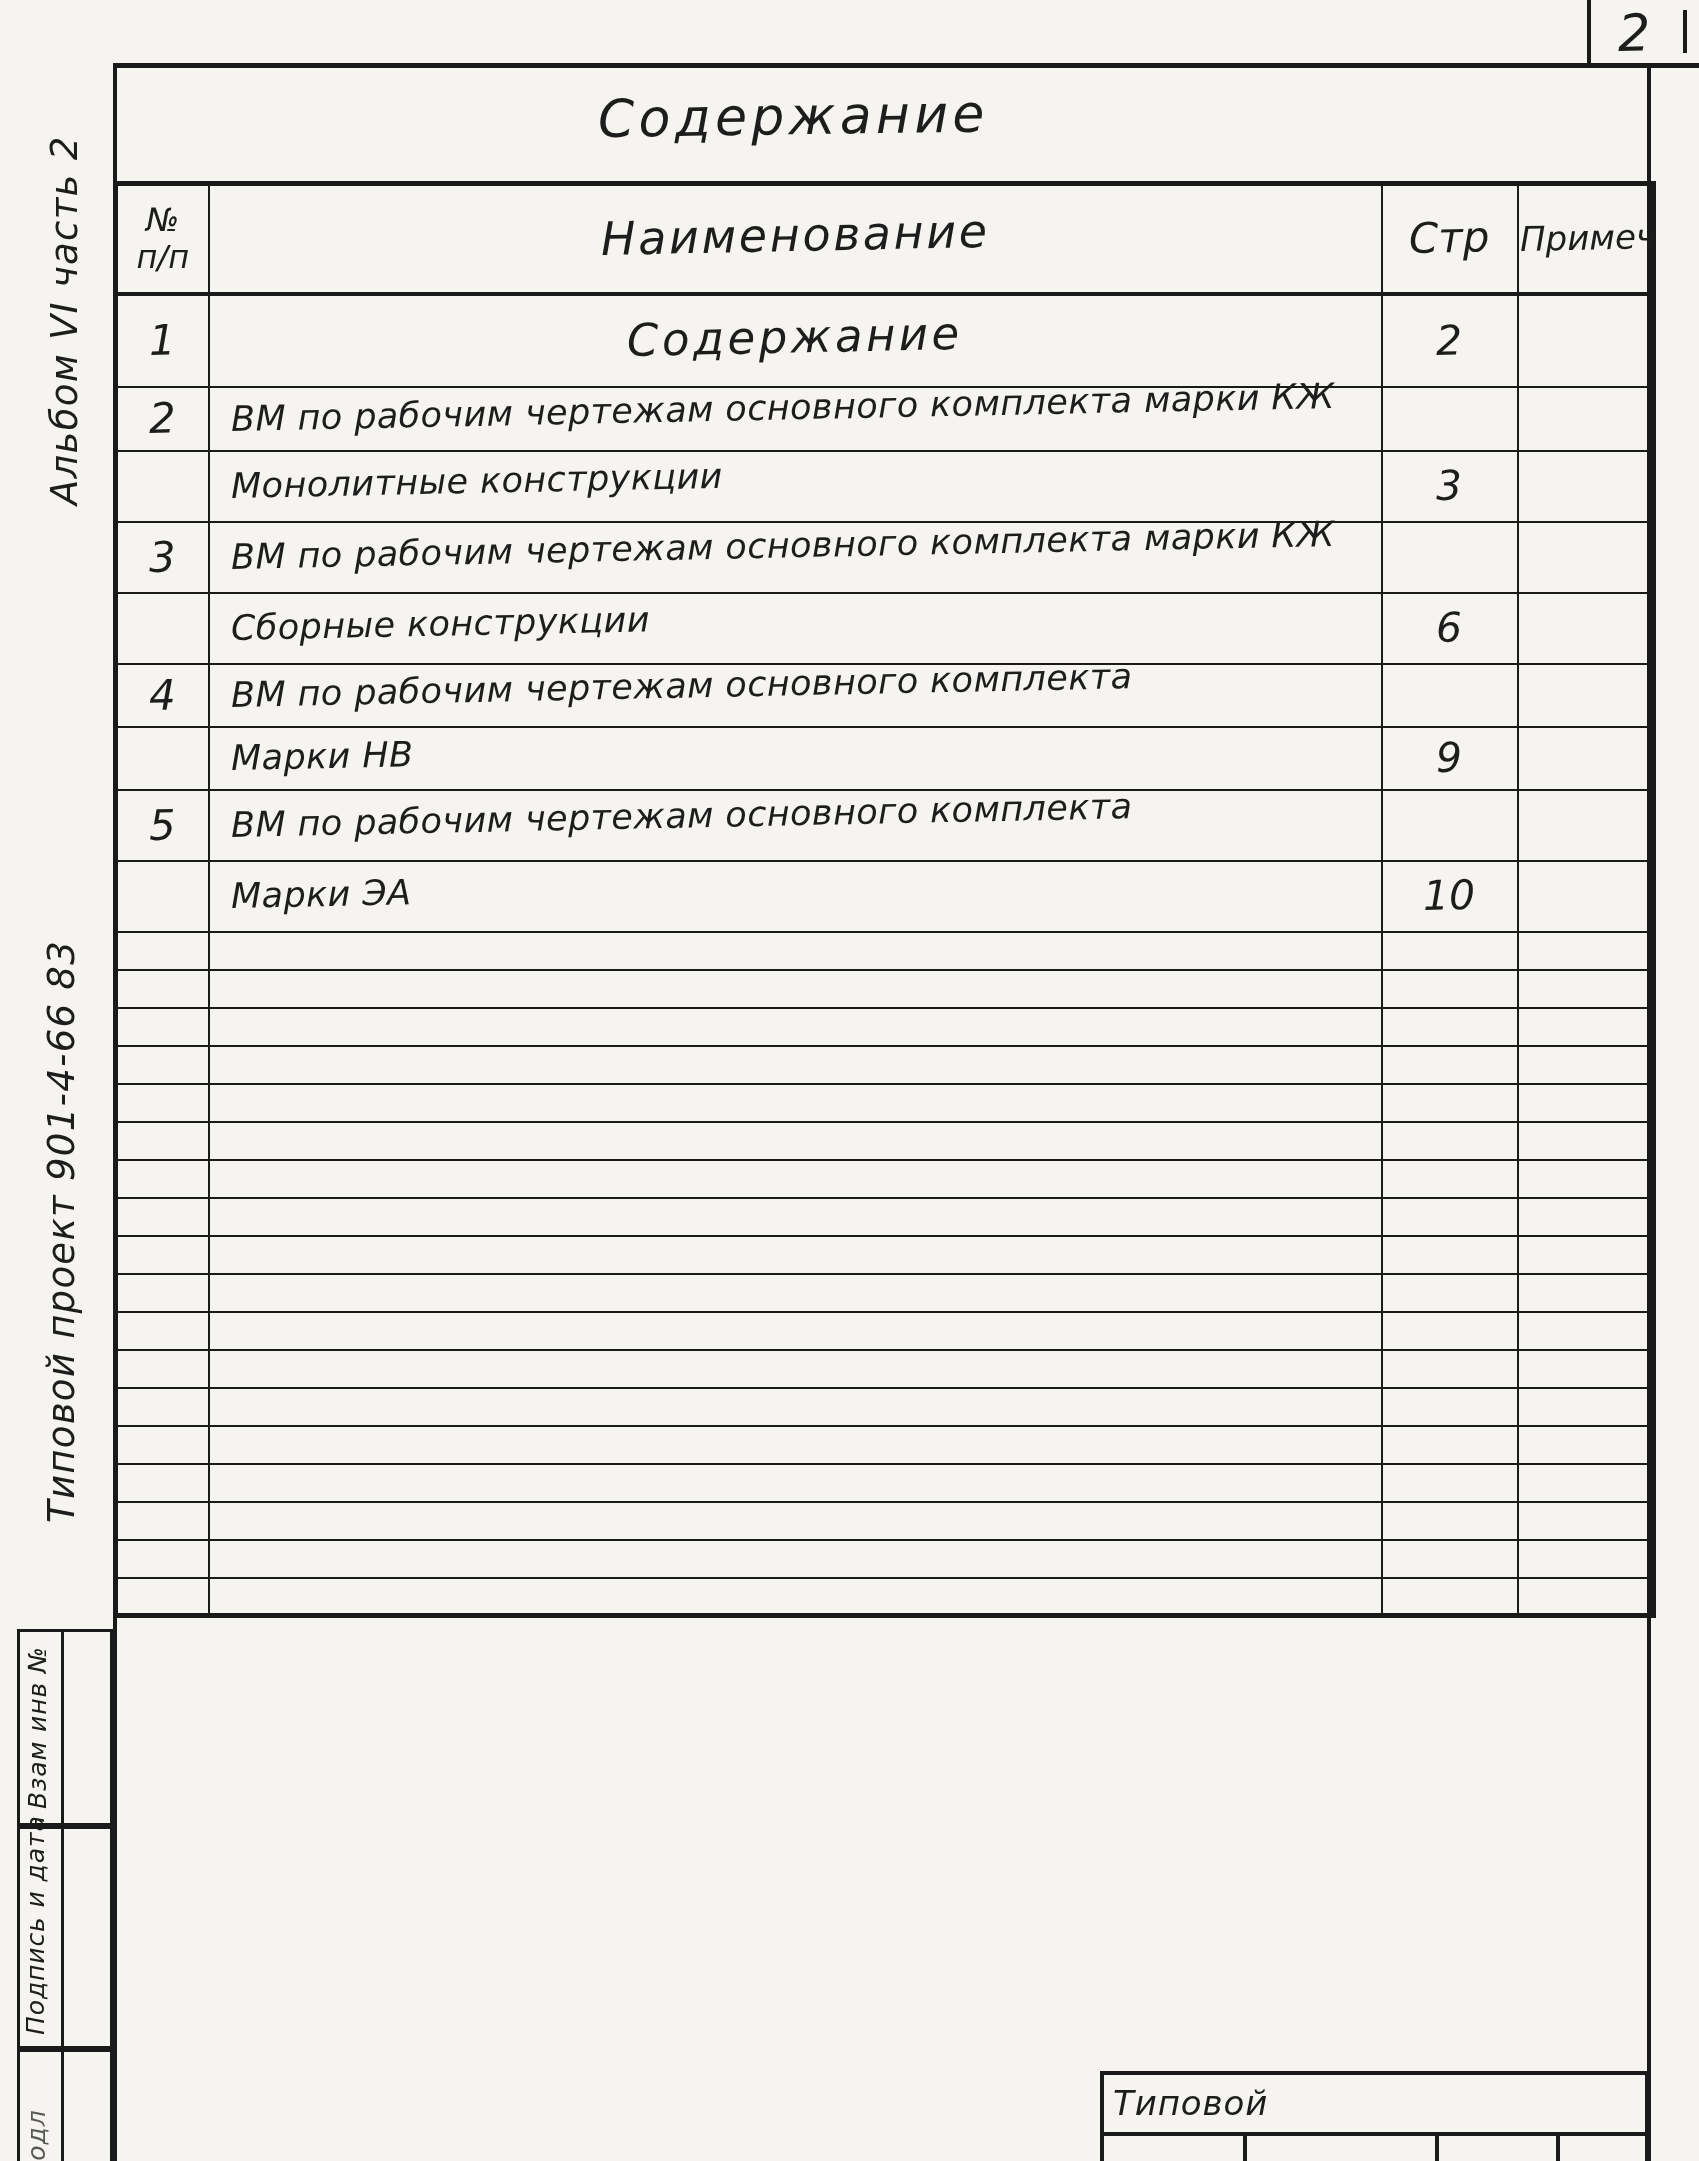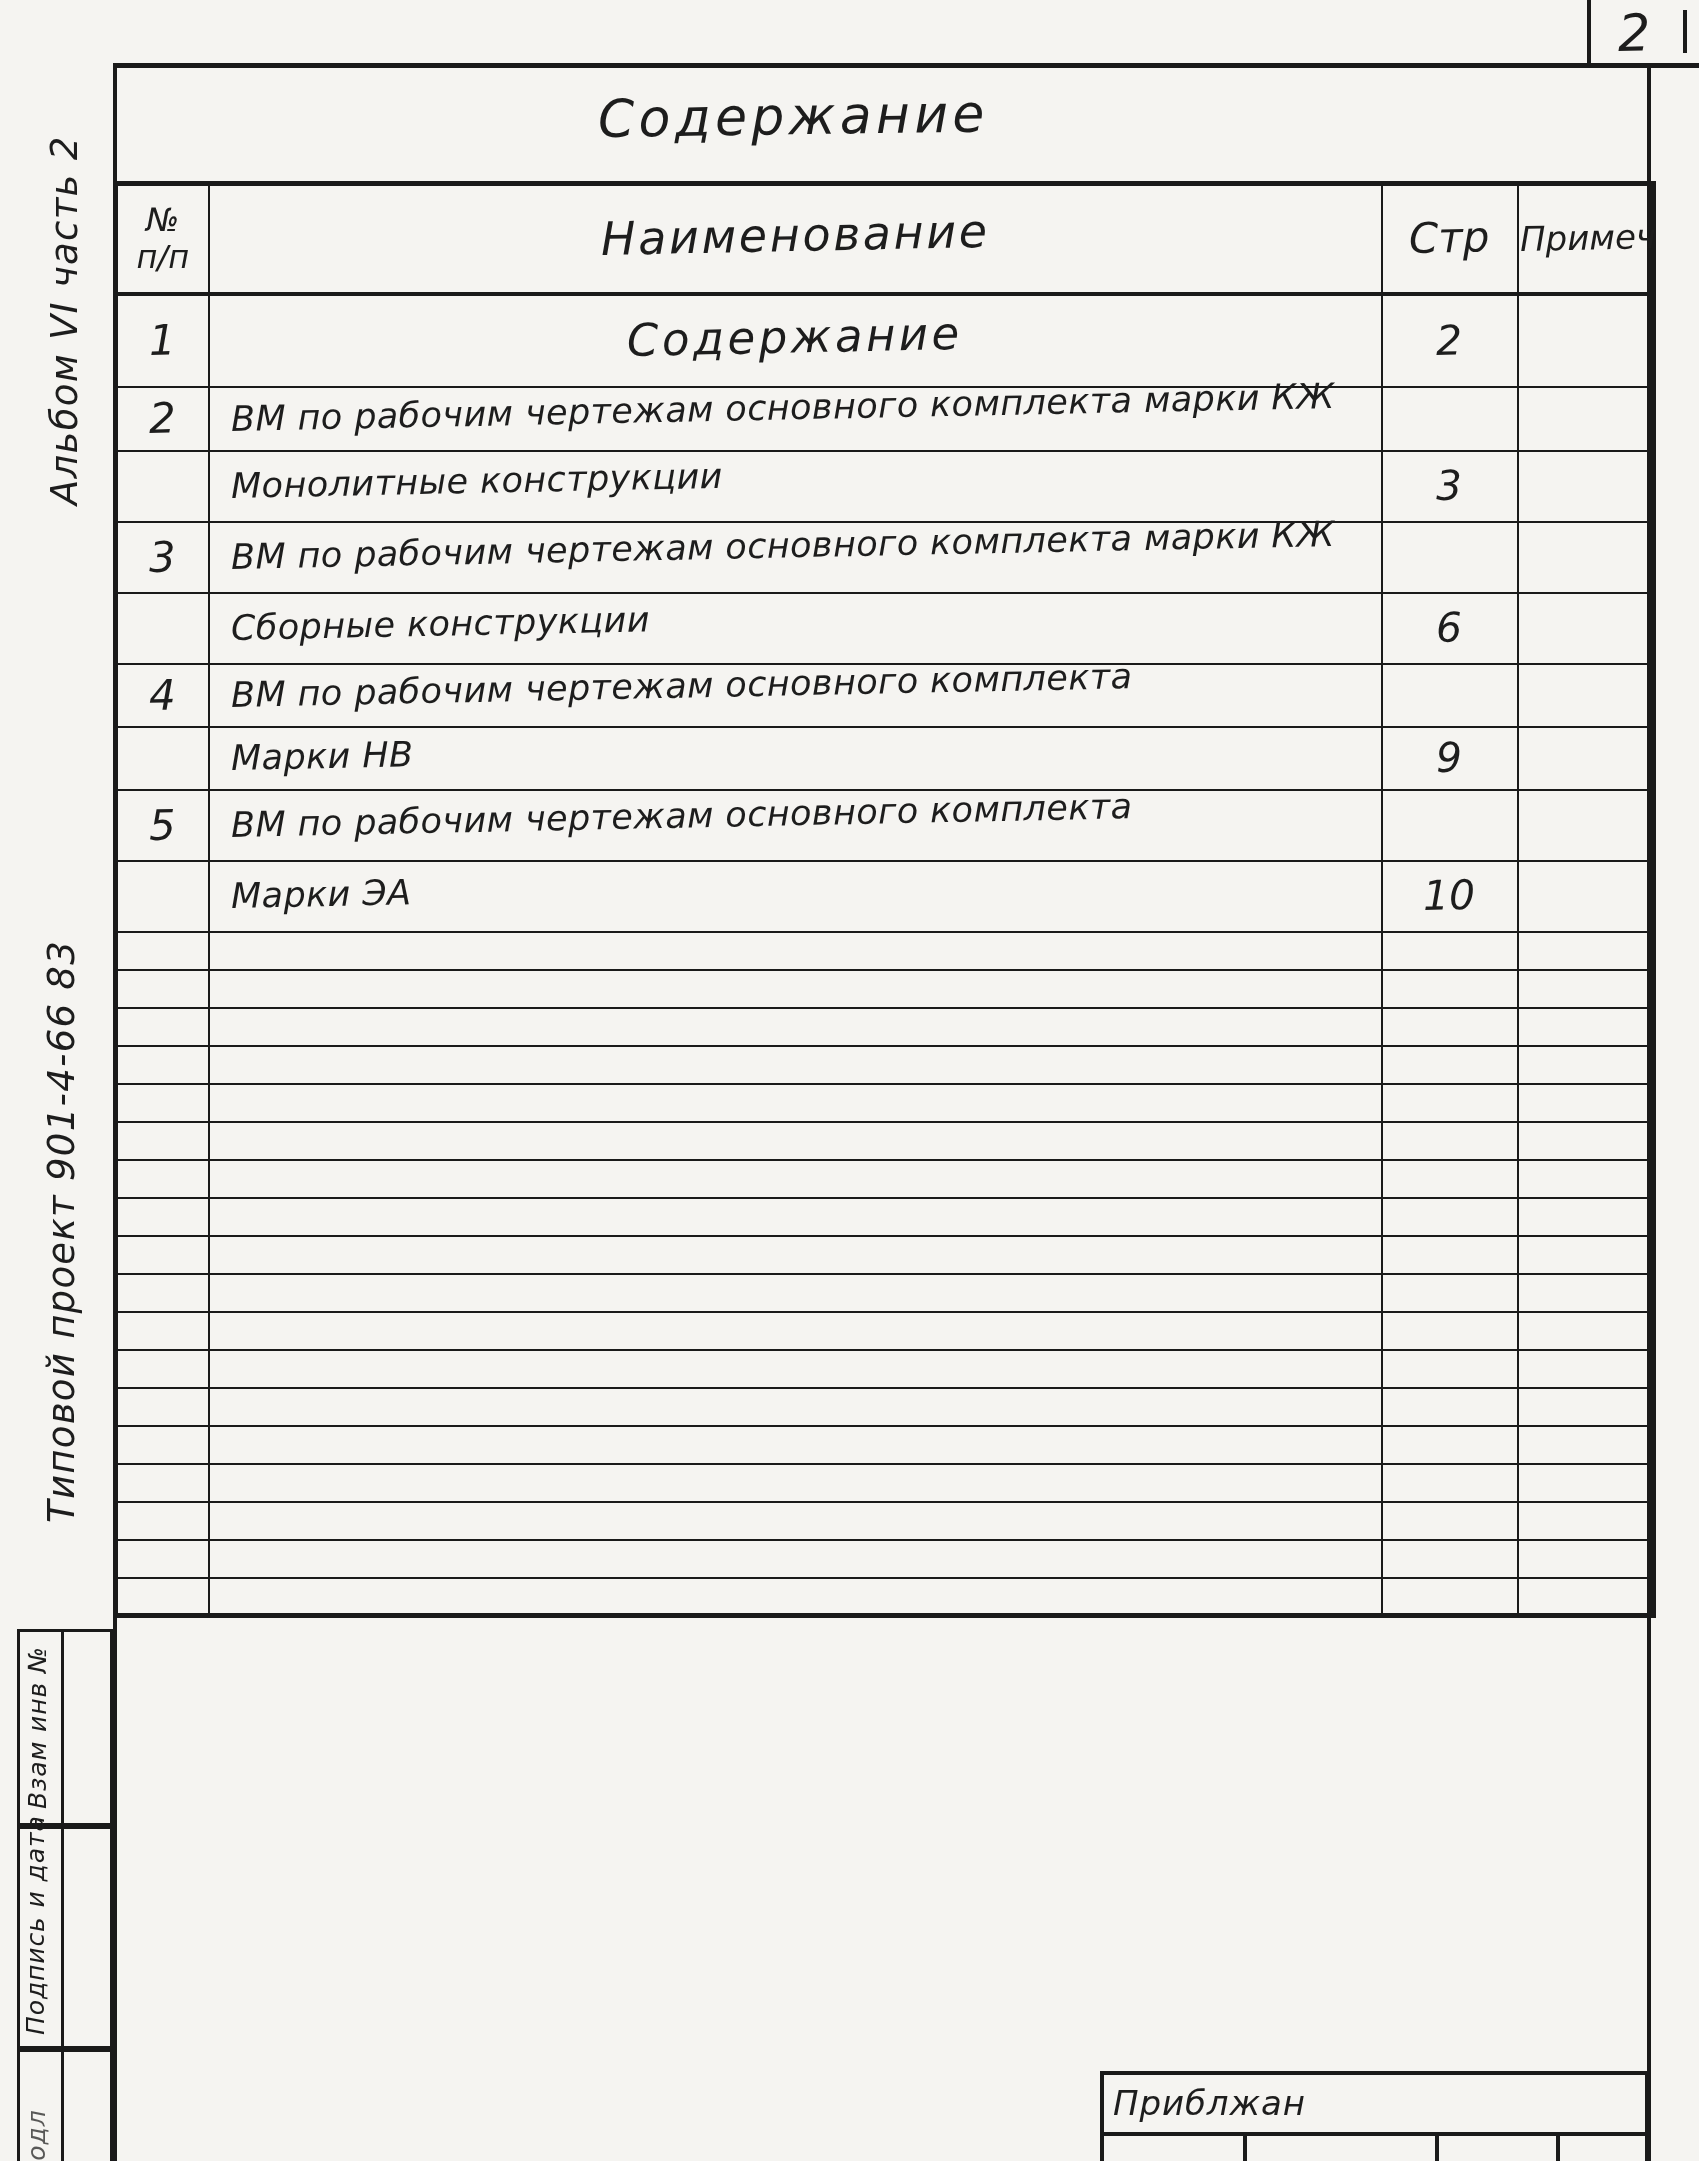--- a/index.html
+++ b/index.html
@@ -312,18 +312,18 @@
 
   <div class="abs rstamp">
     <div class="b-top"></div>
     <div class="b-left"></div>
     <div class="b-right"></div>
     <div class="hl" style="top:61px;"></div>
 
     <div class="vl" style="left:143px;top:61px;height:133px;"></div>
     <div class="vl" style="left:335px;top:61px;height:173px;"></div>
     <div class="vl" style="left:456px;top:61px;height:173px;"></div>
-    <div class="rstamp-label hw">Приблжан</div>
+    <div class="rstamp-label hw">Типовой</div>
 
   </div>
 
 </div>
 
 
 </body></html>

